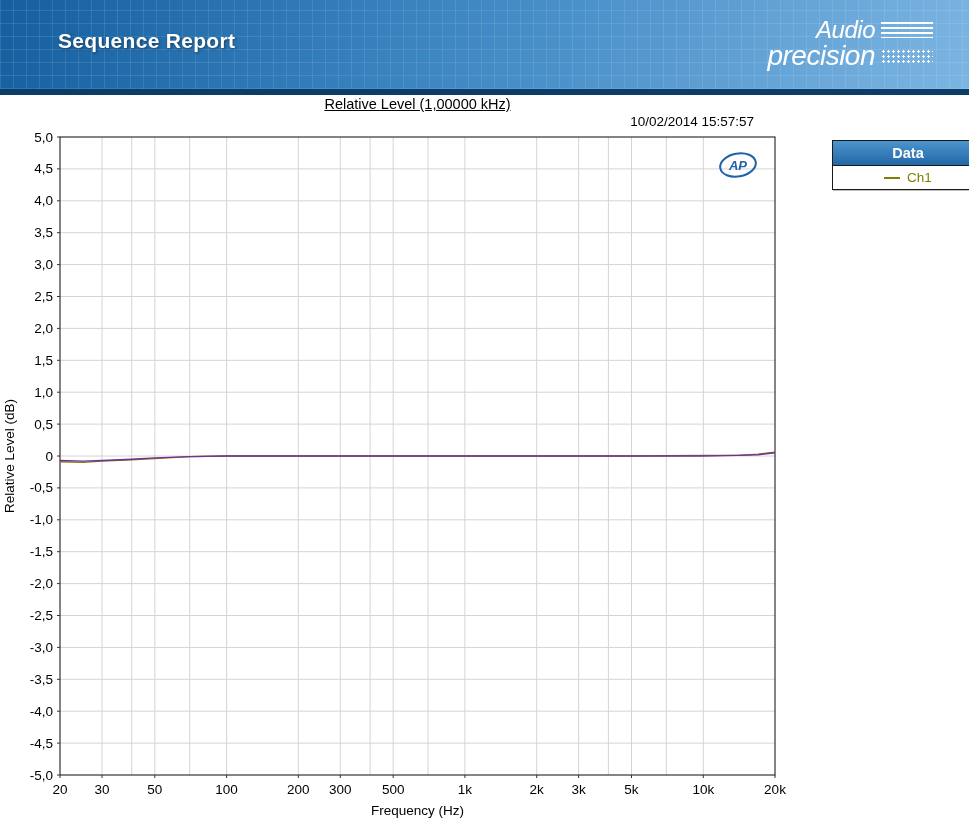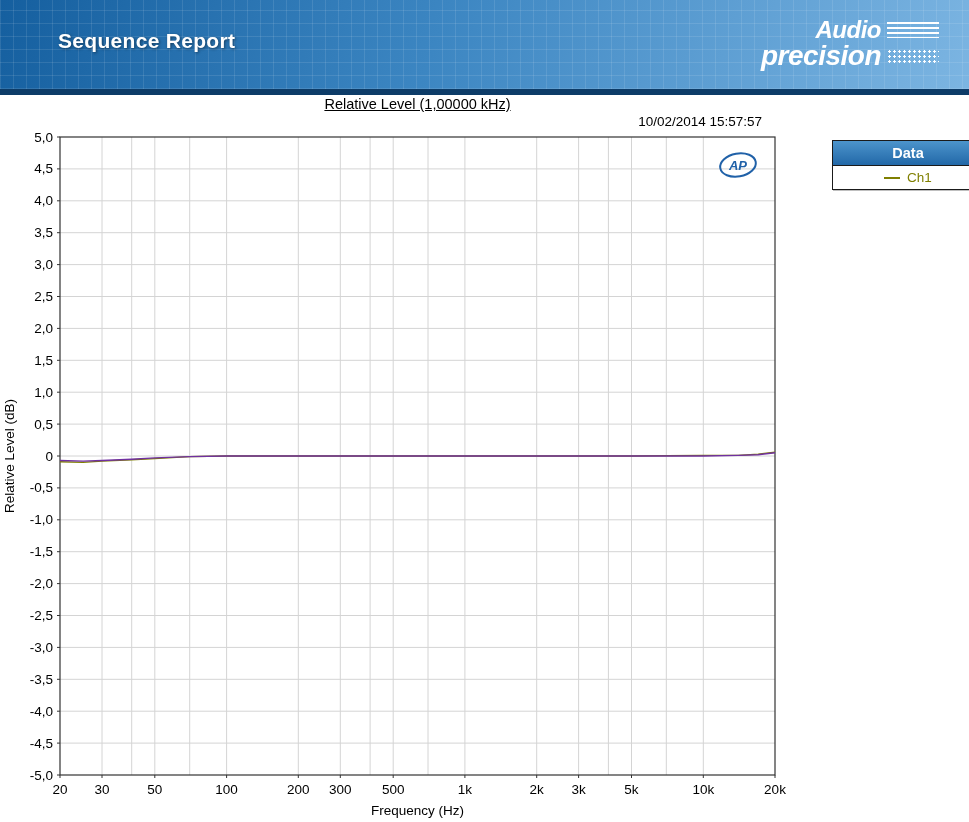--- a/index.html
+++ b/index.html
@@ -20,22 +20,22 @@
       linear-gradient(110deg, #155f9f 0%, #3c86c2 45%, #7cb5e2 100%);
     border-bottom:6px solid #0d3c68;
   }
   .header-title {
     position:absolute; left:18px; top:29px;
     color:#ffffff; font-size:21px; font-weight:bold; letter-spacing:0.3px;
     text-shadow:1px 1px 3px rgba(0,0,0,0.45);
     margin-left:40px;
   }
   .ap-logo {
-    position:absolute; right:30px; top:18px;
-    color:#ffffff; font-style:italic; font-weight:bold;
+    position:absolute; right:36px; top:18px;
+    color:#ffffff; font-style:italic; font-weight:normal;
     text-align:right; line-height:1;
   }
   .ap-logo-row { display:flex; justify-content:flex-end; align-items:center; gap:6px; }
   .ap-logo-row .word-1 { font-size:24px; letter-spacing:-0.5px; }
   .ap-logo-row .word-2 { font-size:28px; letter-spacing:-0.5px; }
   .logo-bars-solid {
     width:52px; height:16px; display:inline-block;
     background:repeating-linear-gradient(to bottom, #ffffff 0 2px, transparent 2px 5px);
   }
   .logo-bars-dotted {
@@ -43,21 +43,21 @@
     background-image:radial-gradient(circle, #ffffff 1.1px, transparent 1.3px);
     background-size:5px 5px;
   }
 
   
   .chart-title {
     position:absolute; left:60px; top:96px; width:715px;
     text-align:center; font-size:14.5px; color:#000;text-decoration:underline;
   }
   .timestamp {
-    position:absolute; left:72px; top:114px; width:690px;
+    position:absolute; left:64px; top:114px; width:690px;
     text-align:right; font-size:13.5px; color:#000;
   }
 
   
   #plot-svg { position:absolute; left:0; top:0; width:969px; height:822px; }
   .tick { font-size:13.5px; font-family:"Liberation Sans", sans-serif; fill:#000; }
   .axis-title { font-size:13.5px; font-family:"Liberation Sans", sans-serif; fill:#000; }
 
   
   .ap-badge { position:absolute; left:717px; top:150px; }

